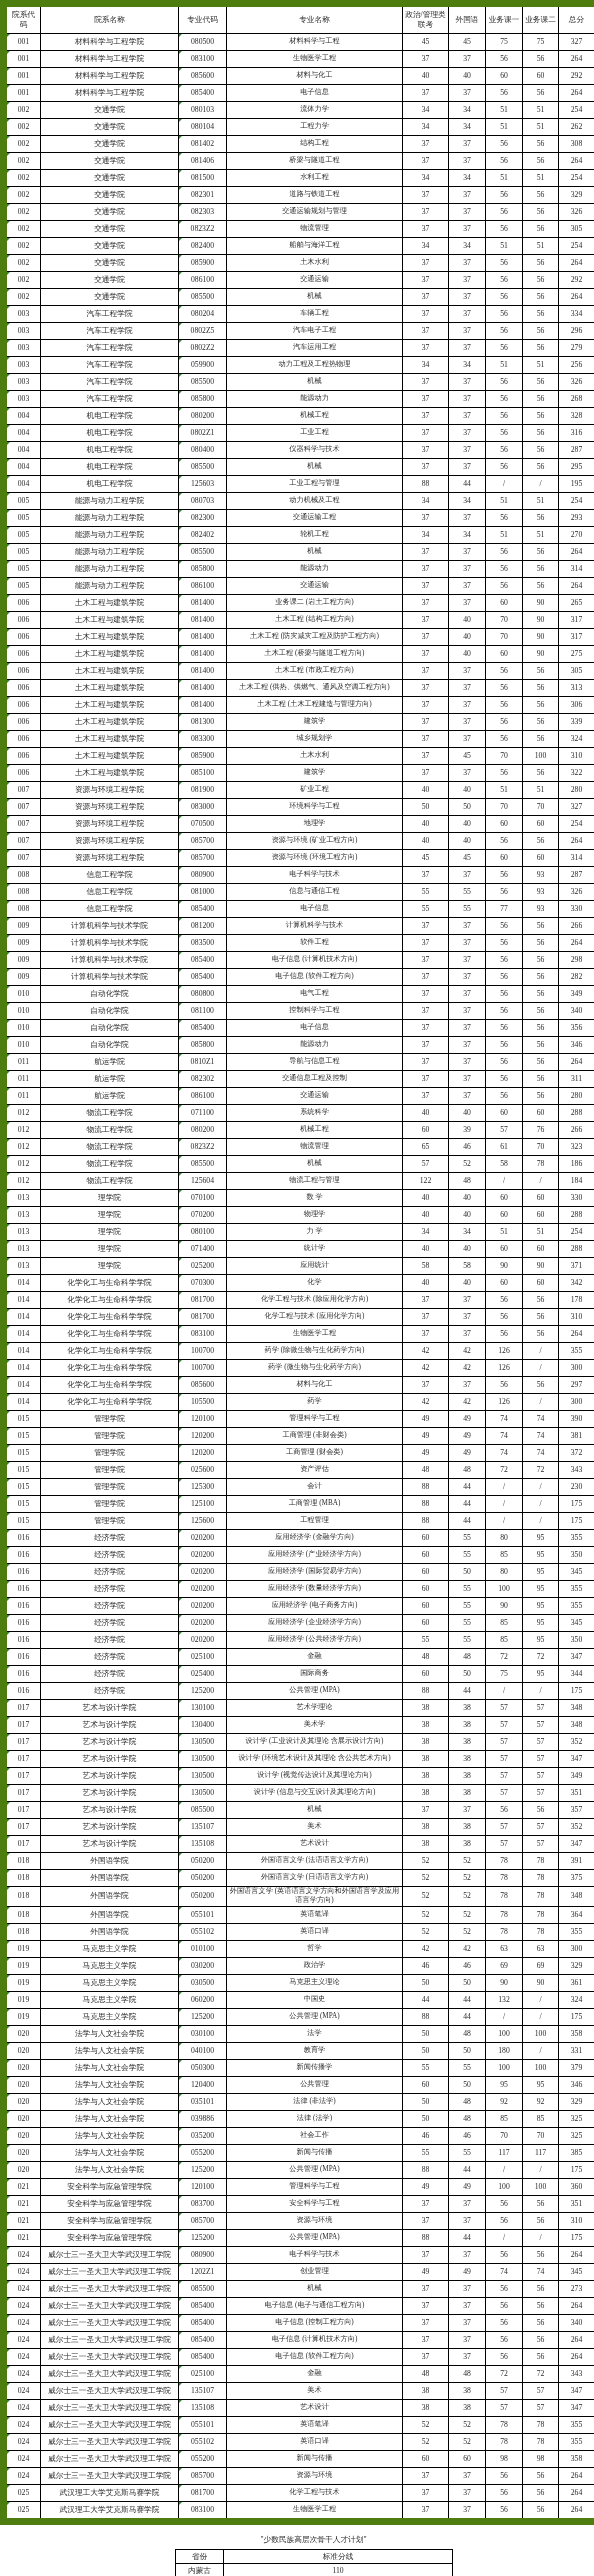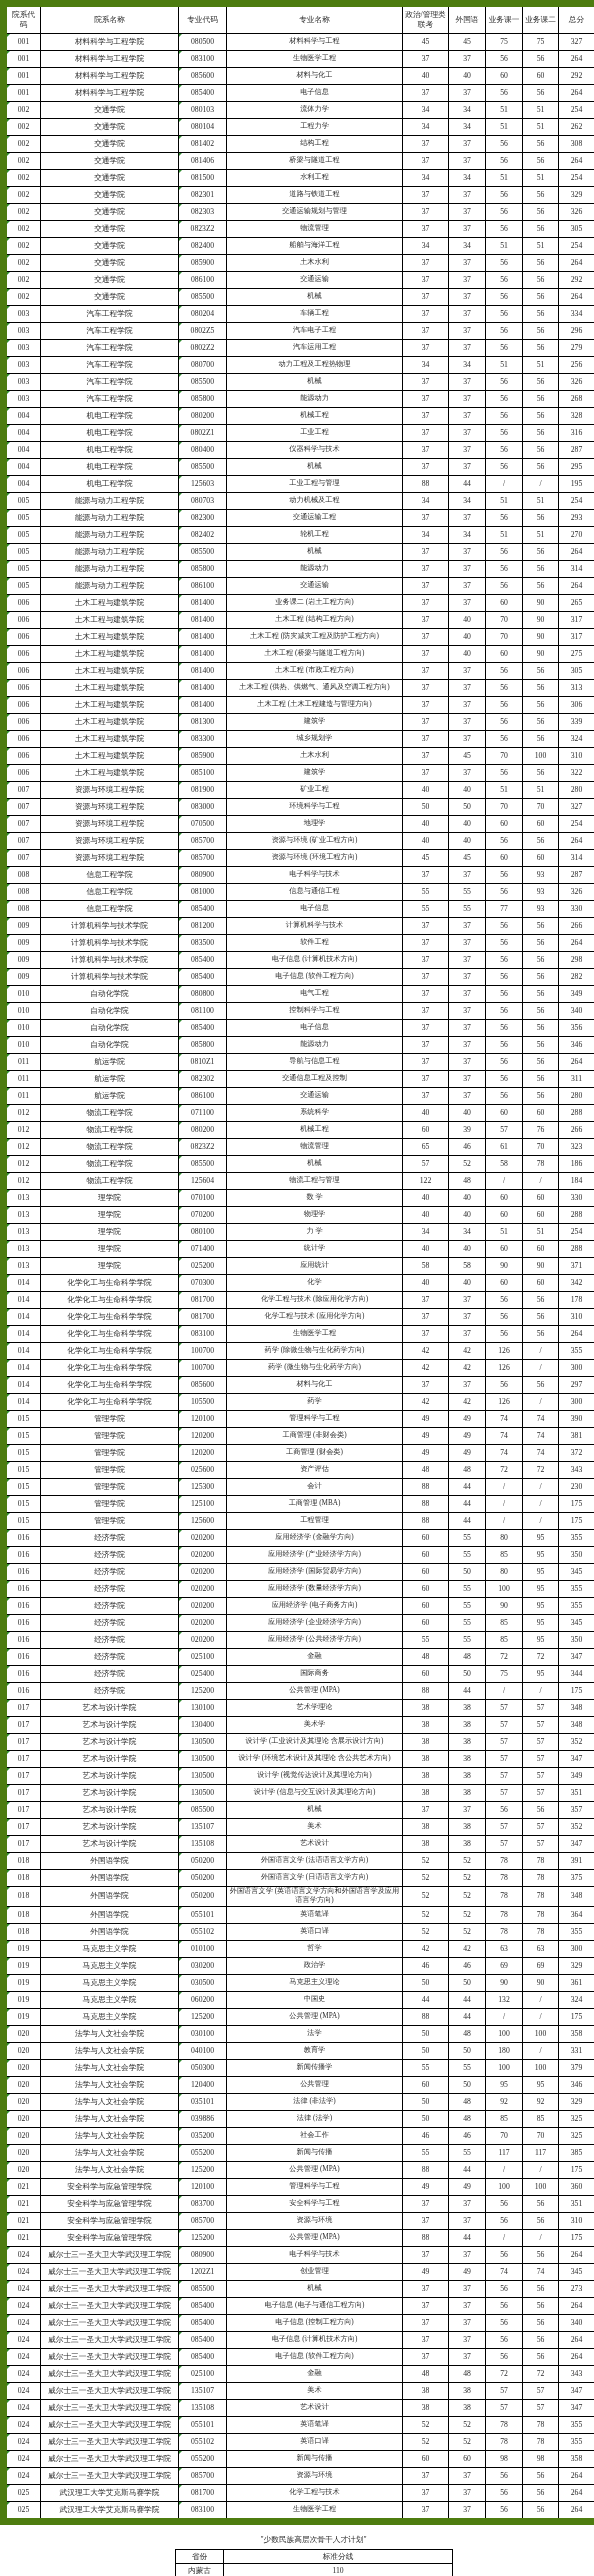--- a/index.html
+++ b/index.html
@@ -255,21 +255,21 @@
           <td class="c3">汽车运用工程</td>
           <td class="c4">37</td>
           <td class="c5">37</td>
           <td class="c6">56</td>
           <td class="c7">56</td>
           <td class="c8">279</td>
         </tr>
         <tr>
           <td class="c0 tri">003</td>
           <td class="c1">汽车工程学院</td>
-          <td class="c2 tri">080700</td>
+          <td class="c2 tri">059900</td>
           <td class="c3">动力工程及工程热物理</td>
           <td class="c4">34</td>
           <td class="c5">34</td>
           <td class="c6">51</td>
           <td class="c7">51</td>
           <td class="c8">256</td>
         </tr>
         <tr>
           <td class="c0 tri">003</td>
           <td class="c1">汽车工程学院</td>

